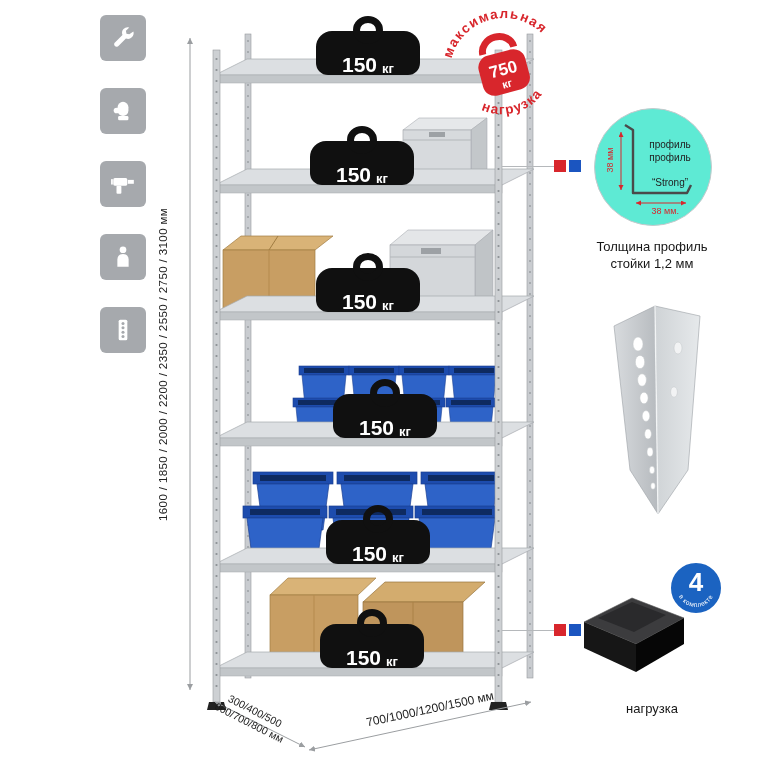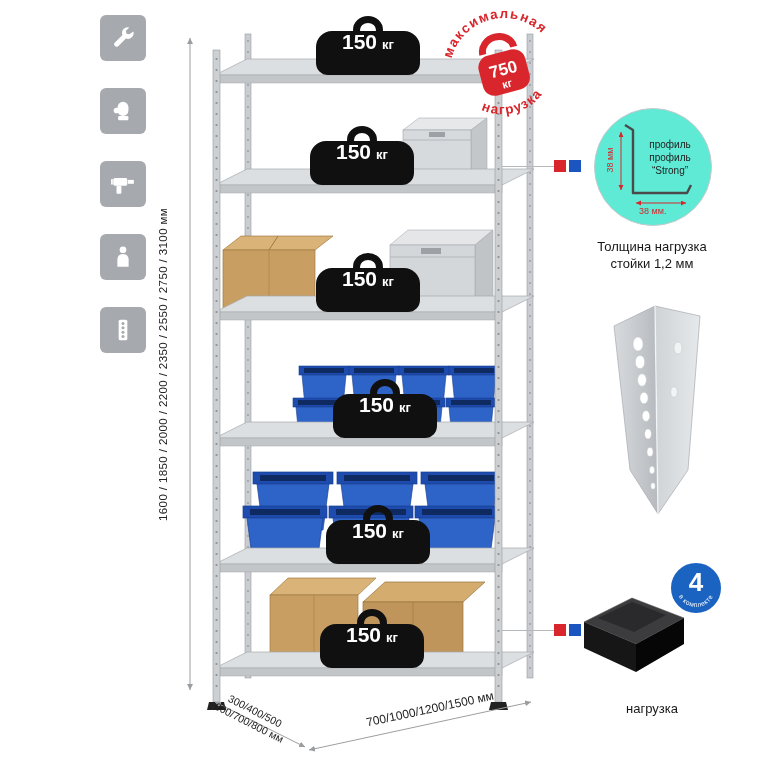--- a/index.html
+++ b/index.html
@@ -13,21 +13,21 @@
 
   
   .vline-label{position:absolute;left:152px;top:40px;width:22px;height:648px;
                display:flex;align-items:center;justify-content:center;
                writing-mode:vertical-rl;transform:rotate(180deg);
                font-size:11.5px;color:#222;letter-spacing:.4px;white-space:nowrap}
 
   
   .weight{position:absolute;width:104px;height:44px;background:#101010;
           border-radius:16px 16px 12px 12px;color:#fff;display:flex;
-          align-items:flex-start;justify-content:center;gap:5px;z-index:3}
+          align-items:flex-end;justify-content:center;gap:5px;z-index:3}
   .weight::before{content:"";position:absolute;top:-15px;left:50%;margin-left:-15px;
           width:30px;height:28px;box-sizing:border-box;border:7px solid #101010;
           border-radius:50%;z-index:-1}
   .weight .val{font-size:21px;font-weight:bold;line-height:1}
   .weight .unit{font-size:13px;font-weight:bold;margin-top:7px;line-height:1}
 
   
   .connector{position:absolute;height:1px;background:#b5b8bb}
   .marker{position:absolute;width:12px;height:12px}
   .marker.red{background:#d8262c}
@@ -270,26 +270,26 @@
       <marker id="r1" markerWidth="6" markerHeight="6" refX="5" refY="2.5" orient="auto-start-reverse">
         <path d="M0,0 L5,2.5 L0,5 z" fill="#d8262c"></path>
       </marker>
     </defs>
     <path d="M 30,16 L 38,21 L 38,84 L 92,84 L 96,76" fill="none" stroke="#4a4a4a" stroke-width="2.4" stroke-linejoin="round"></path>
     <line x1="26" y1="23" x2="26" y2="81" stroke="#d8262c" stroke-width="1" marker-start="url(#r1)" marker-end="url(#r1)"></line>
     <line x1="41" y1="94" x2="91" y2="94" stroke="#d8262c" stroke-width="1" marker-start="url(#r1)" marker-end="url(#r1)"></line>
   </svg>
   <div class="p-text" style="top:30px">профиль</div>
   <div class="p-text" style="top:43px">профиль</div>
-  <div class="p-text" style="top:56px">“Strong”</div>
+  <div class="p-text" style="top:68px">“Strong”</div>
   <div class="p-dim" style="left:-5px;top:46px;width:40px;text-align:center;transform:rotate(-90deg)">38 мм</div>
-  <div class="p-dim" style="left:44px;top:97px;width:52px;text-align:left">38 мм.</div>
+  <div class="p-dim" style="left:32px;top:97px;width:52px;text-align:right">38 мм.</div>
 </div>
 <div class="caption" style="left:562px;top:238px;width:180px">
-  <div>Толщина нагрузка</div>
+  <div>Толщина профиль</div>
   <div>стойки 1,2 мм</div>
 </div>
 
 <svg class="abs" style="left:600px;top:300px" width="115" height="230" viewBox="0 0 115 230">
   <defs>
     <linearGradient id="pgL" x1="0" y1="0" x2="1" y2="0">
       <stop offset="0" stop-color="#d8dbde"></stop>
         <stop offset="1" stop-color="#b6babe"></stop>
     </linearGradient>
     <linearGradient id="pgR" x1="0" y1="0" x2="1" y2="0">

